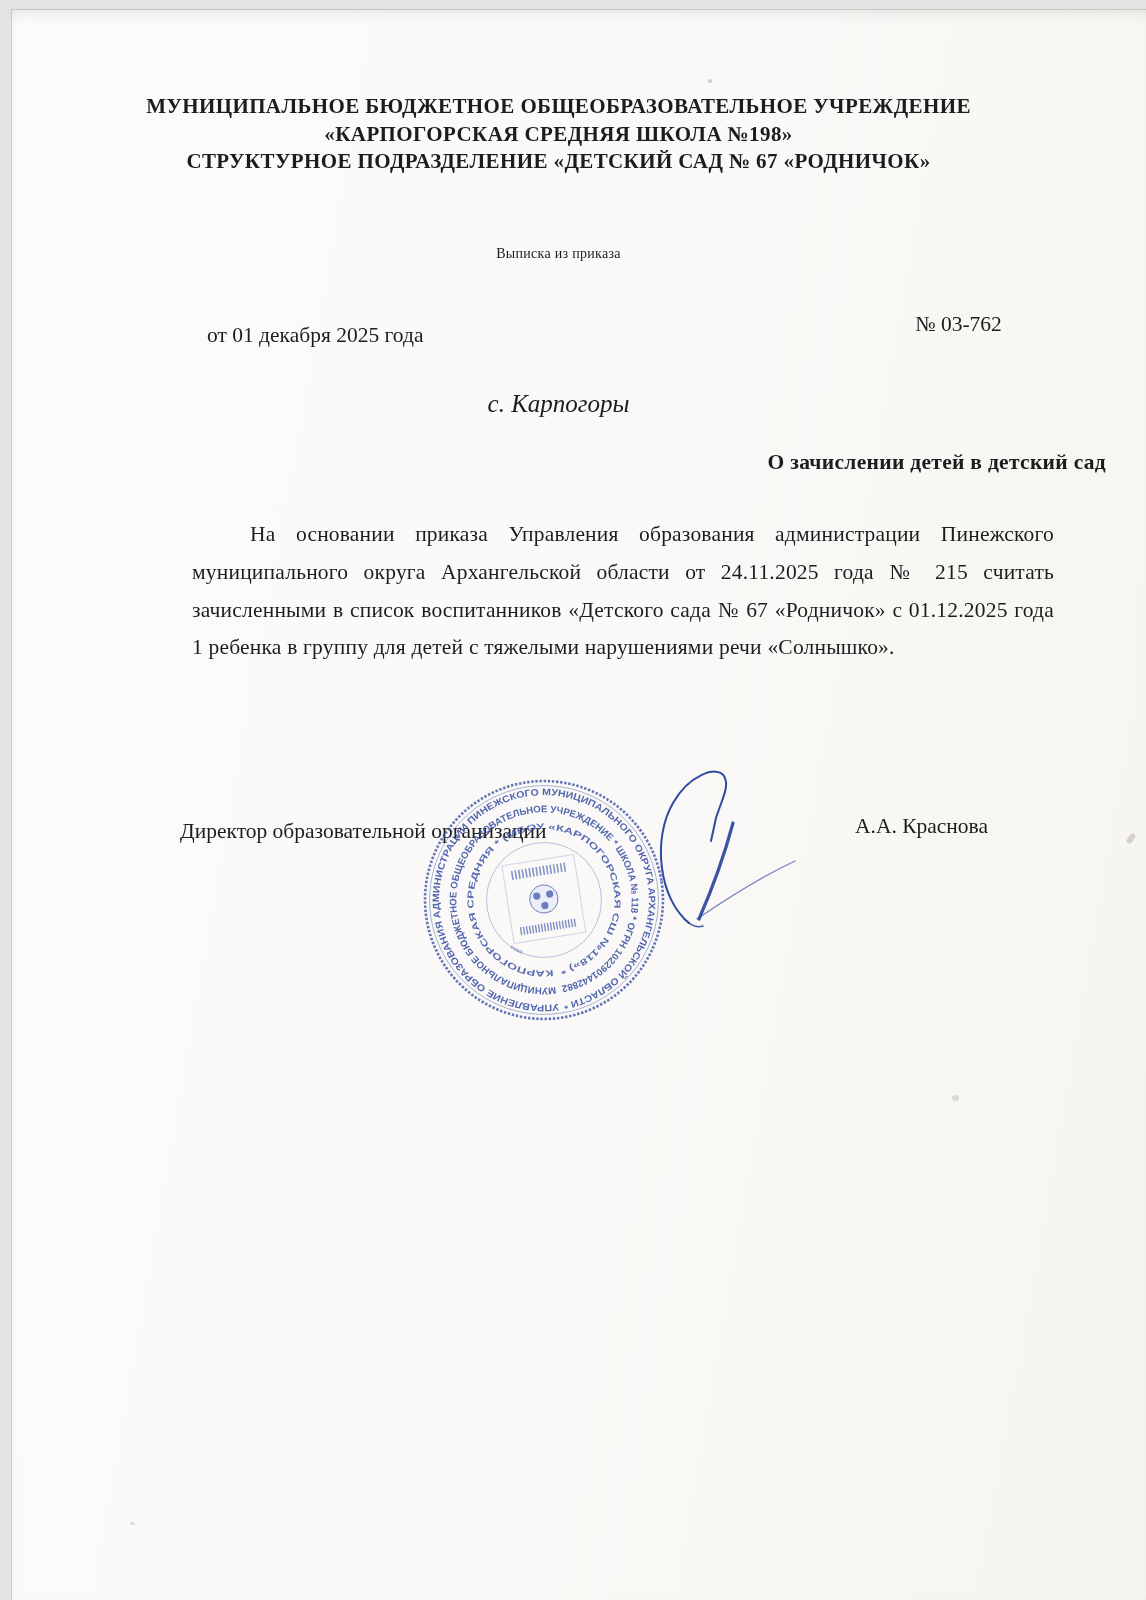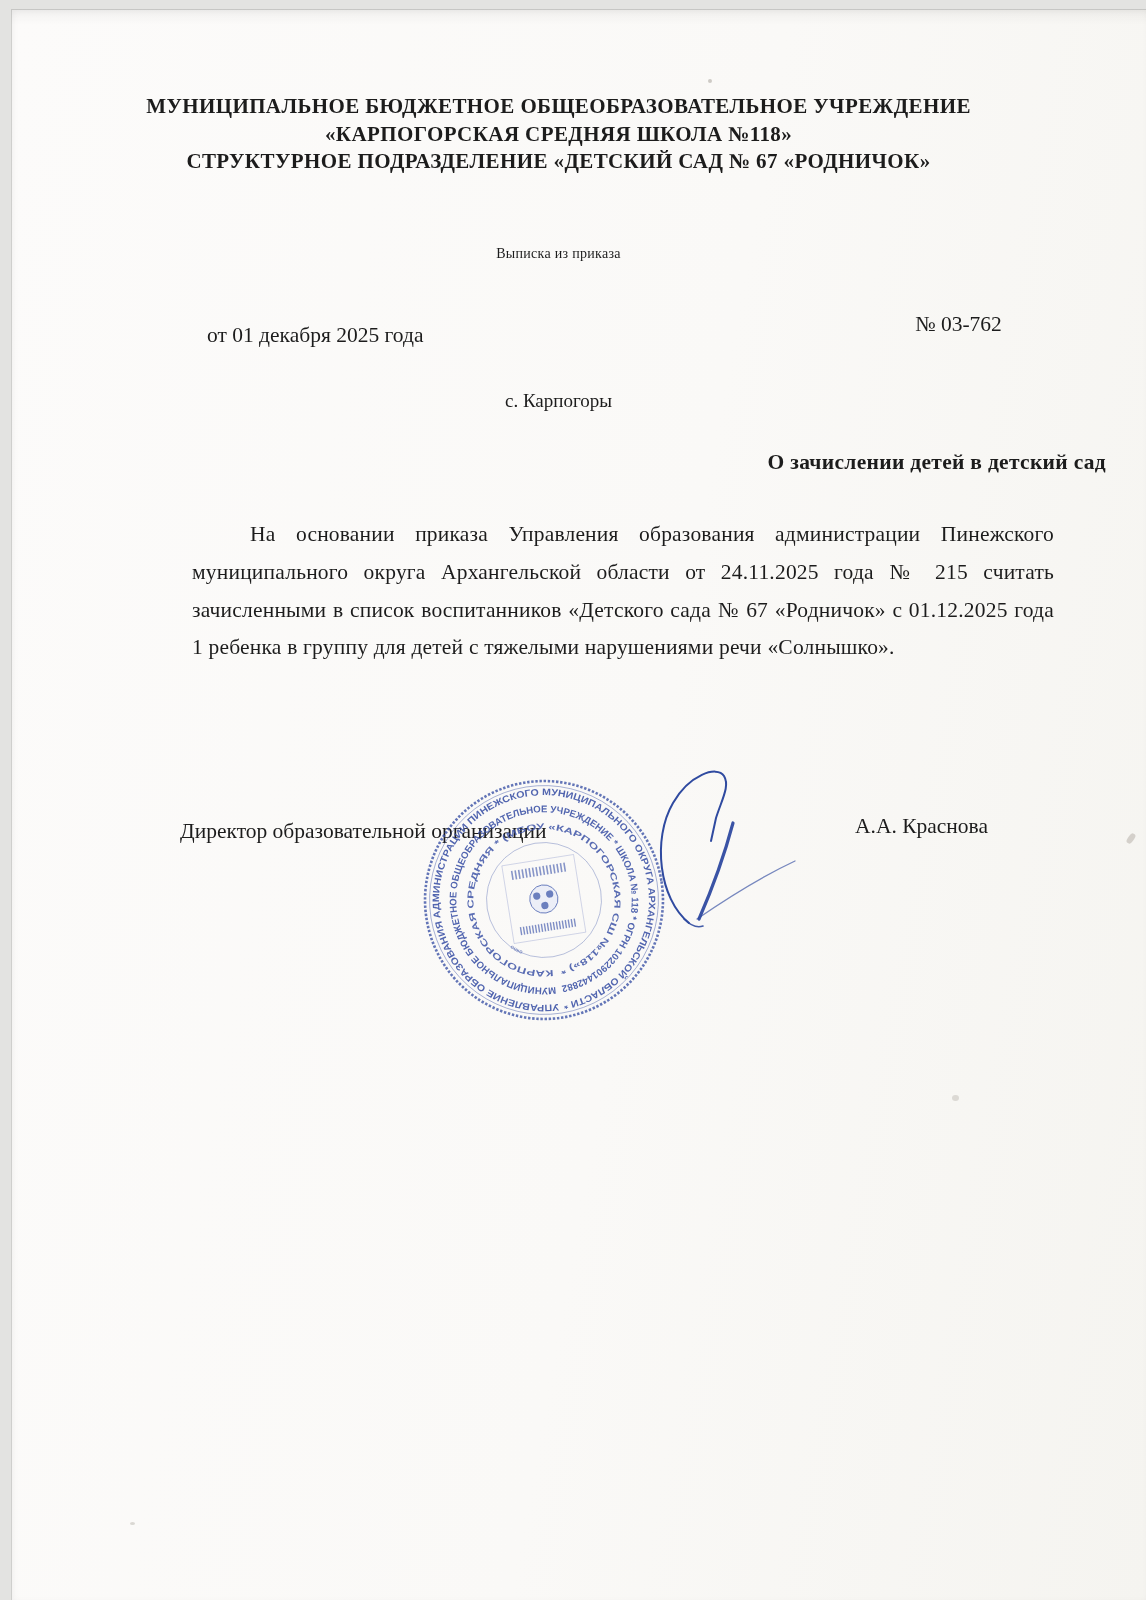--- a/index.html
+++ b/index.html
@@ -23,21 +23,21 @@
   .header{
     left:0;right:40px;top:84px;text-align:center;
     font-weight:bold;font-size:21px;line-height:27.5px;letter-spacing:0.4px;
   }
   .doc-title{
     left:0;right:40px;top:237px;text-align:center;
     font-weight:normal;font-size:14px;letter-spacing:0.3px;
   }
   .date-line{left:196px;top:314px;font-size:21.5px;}
   .number-line{left:904px;top:303px;font-size:21.5px;}
-  .place-line{left:0;right:40px;top:381px;text-align:center;font-size:19px;}
+  .place-line{left:0;right:40px;top:381px;text-align:center;font-size:25px;font-style:italic;}
   .subject-line{
     left:0;right:40px;top:441px;text-align:right;
     font-weight:bold;font-size:21.5px;letter-spacing:0.3px;
   }
   .body-text{
     left:169px;top:495px;width:862px;margin:12px;
     font-size:21.5px;line-height:37.8px;letter-spacing:0.2px;
     text-align:justify;text-indent:58px;
   }
   .sig-role{left:169px;top:810px;font-size:21.5px;}
@@ -59,21 +59,21 @@
   .speck-3{left:941px;top:1086px;width:7px;height:6px;opacity:.35;}
   .speck-4{left:119px;top:1513px;width:5px;height:3px;opacity:.4;}
 </style>
 </head>
 <body>
 
 <div class="page">
 
   <div class="abs header">
     <div>МУНИЦИПАЛЬНОЕ БЮДЖЕТНОЕ ОБЩЕОБРАЗОВАТЕЛЬНОЕ УЧРЕЖДЕНИЕ</div>
-    <div>«КАРПОГОРСКАЯ СРЕДНЯЯ ШКОЛА №118»</div>
+    <div>«КАРПОГОРСКАЯ СРЕДНЯЯ ШКОЛА №198»</div>
     <div>СТРУКТУРНОЕ ПОДРАЗДЕЛЕНИЕ «ДЕТСКИЙ САД № 67 «РОДНИЧОК»</div>
   </div>
 
   <div class="abs doc-title">Выписка из приказа</div>
 
   <div class="abs date-line">от 01 декабря 2025 года</div>
   <div class="abs number-line">№ 03-762</div>
 
   <div class="abs place-line">с. Карпогоры</div>
 

